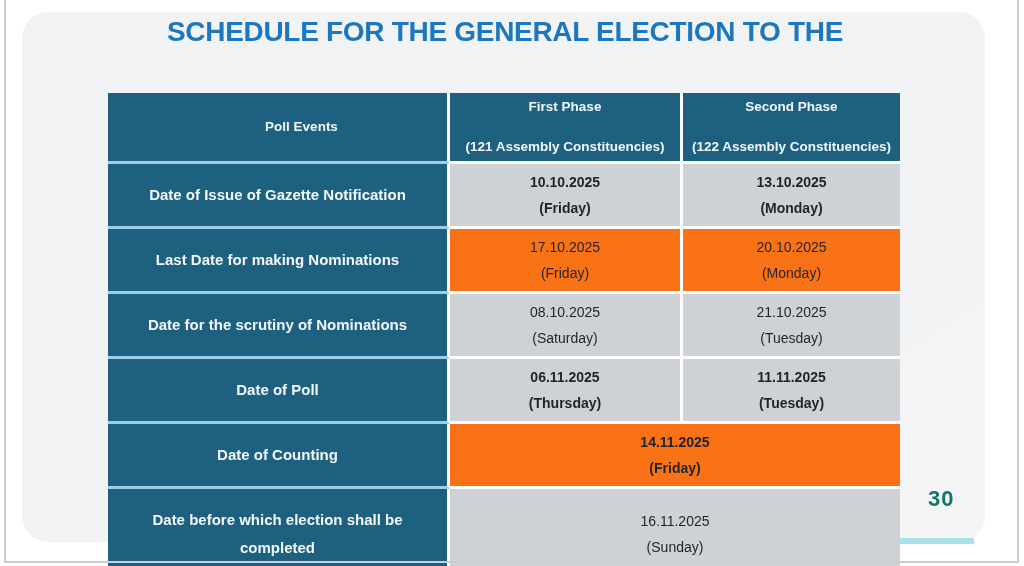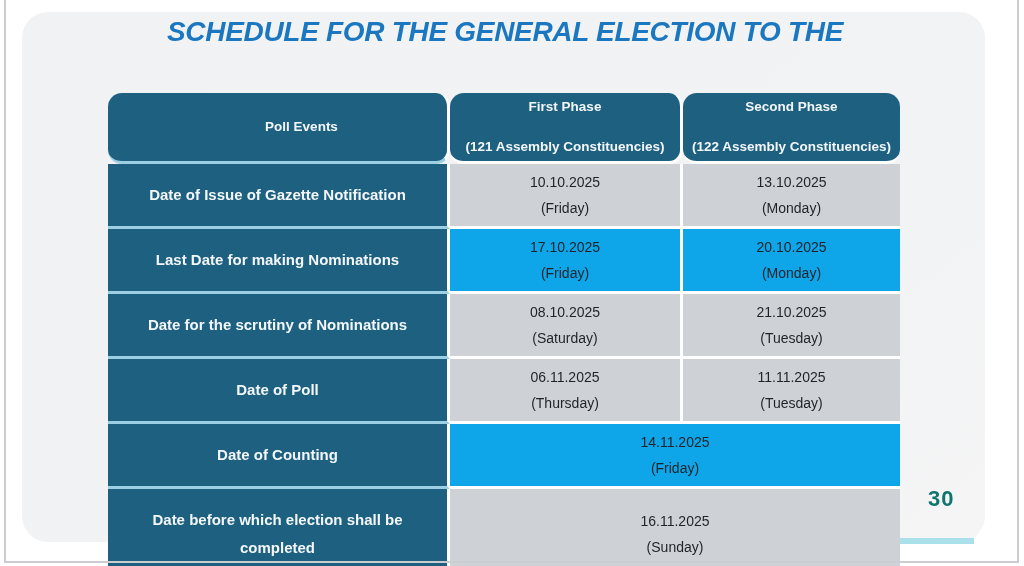--- a/index.html
+++ b/index.html
@@ -14,53 +14,53 @@
 
   .slide-card {
     position: absolute; left: 22px; top: 12px; width: 963px; height: 530px;
     background: linear-gradient(145deg, #f1f2f3 0%, #f2f3f4 70%, #f5f5f6 100%);
     border-radius: 26px; z-index: 1;
   }
 
   .slide-title {
     position: absolute; left: 60px; top: 12px; width: 890px; z-index: 2;
     text-align: center; color: #1b78c0; font-weight: 800;
-    font-size: 28px; line-height: 39px; letter-spacing: -0.3px; font-style: italic;
+    font-size: 28px; line-height: 39px; letter-spacing: -0.3px;
   }
 
   table.schedule {
     position: absolute; left: 108px; top: 93px; width: 792px; z-index: 3;
     border-collapse: separate; border-spacing: 0; table-layout: fixed;
   }
   col.c-event { width: 342px; }
   col.c-first { width: 233px; }
   col.c-second { width: 217px; }
 
   th, td { padding: 0; vertical-align: middle; text-align: center; }
 
   .teal {
     background: #1d6080; color: #f3f7f9;
     font-weight: 700; font-size: 15px; line-height: 28px;
   }
   th.teal { font-size: 13.5px; }
 
-  thead th { height: 58px; border-bottom: 3px solid #ffffff; border-radius: 14px; }
+  thead th { height: 58px; border-bottom: 3px solid #ffffff; }
   thead th.teal-first { border-bottom: 3px solid #9ccfe3; padding-left: 48px; }
   .v-border { border-right: 3px solid #ffffff; }
 
   tbody td.teal { border-bottom: 3px solid #9ccfe3; padding: 17px 28px; }
   tbody tr:last-child td { border-bottom: none !important; }
 
   td.data {
     border-bottom: 3px solid #ffffff;
     color: #1f2329; font-size: 14px; line-height: 26px;
   }
   tr.row-dark td.data { background: #ced2d6; }
-  tr.row-light td.data { background: #0ea5e9; }
-  tr.bold-row td.data { font-weight: 400; }
+  tr.row-light td.data { background: #f97316; }
+  tr.bold-row td.data { font-weight: 700; }
 
   tr.h-52 td { height: 52px; }
   tr.h-51 td { height: 51px; }
   tr.h-53 td { height: 53px; }
   tr.h-58 td { height: 52px; }
   tr.h-50 td { height: 50px; }
 
   .hdr-line { display: block; }
   .hdr-gap { display: block; height: 12px; }
 

